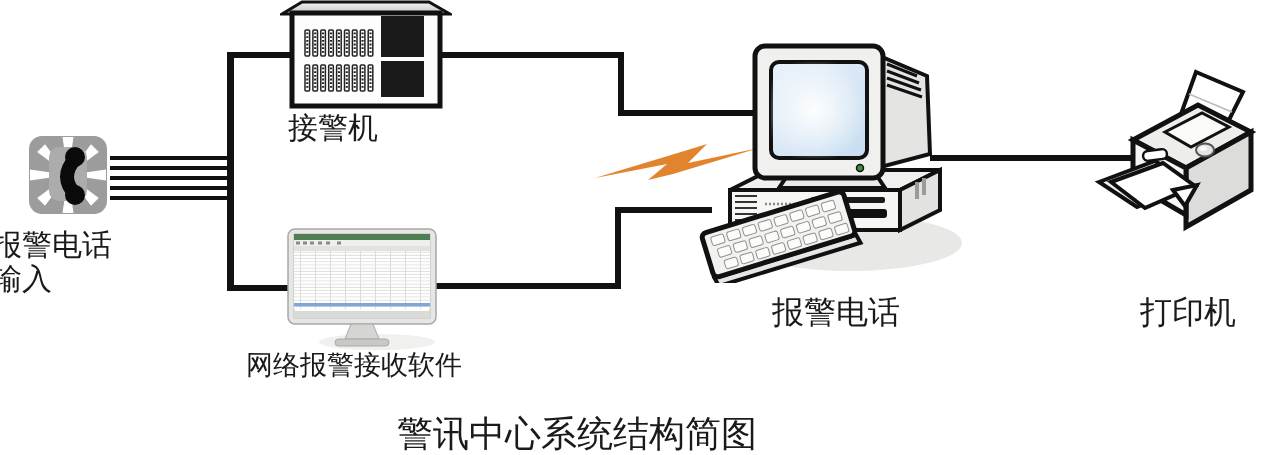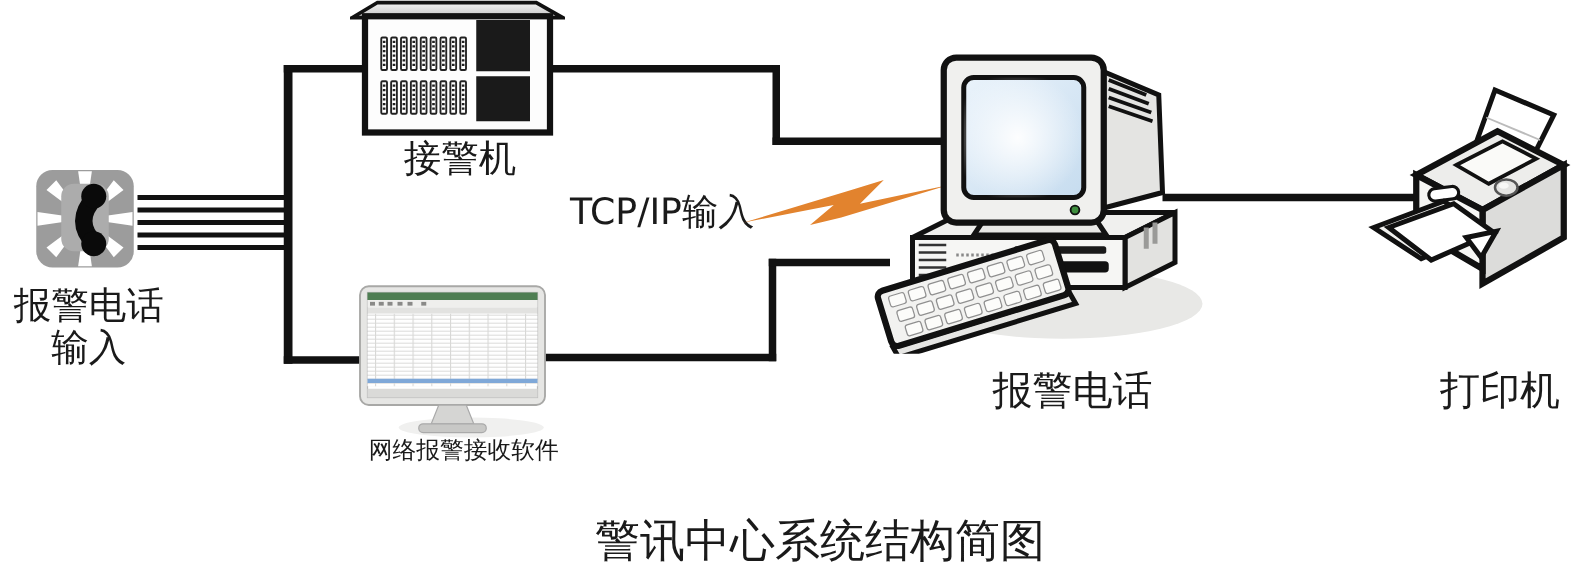--- a/index.html
+++ b/index.html
@@ -1,19 +1,19 @@
 <!DOCTYPE html>
 <html style="--connector: #111111; --lightning: #E2832E; --phonegray: #9C9C9C; --phonecenter: #ACACAC; --titlegreen: #4E7E52; --rowblue: #7FA8D8; --screenblue: #C6DCEF; --ledgreen: #3E8E3E;"><head>
 <meta charset="utf-8">
 <style>
   html,body{margin:0;padding:0;background:#fff;}
   #canvas{position:relative;width:1262px;height:455px;background:#ffffff;overflow:hidden;
           font-family:"DejaVu Sans","Liberation Sans",sans-serif;color:#1a1a1a;}
   .h,.v{position:absolute;background:var(--connector,#111);}
-  .lbl{position:absolute;text-align:center;color:#1a1a1a;line-height:1.12;}
+  .lbl{position:absolute;color:#1a1a1a;line-height:1.12;}
   .abs{position:absolute;}
 </style>
 </head>
 <body>
 
 <div id="canvas">
 
   <div>
     <div class="h" style="left:110px;top:156px;width:119px;height:4px;"></div>
     <div class="h" style="left:110px;top:166px;width:119px;height:4px;"></div>
@@ -93,21 +93,20 @@
         <use href="#slot" x="64.5" y="65"></use>
       <use href="#slot" x="72.4" y="65"></use>
         <use href="#slot" x="80.3" y="65"></use>
         <use href="#slot" x="88.2" y="65"></use>
       <rect x="101" y="16" width="43" height="41" fill="#1A1A1A"></rect>
       <rect x="101" y="61" width="43" height="36" fill="#1A1A1A"></rect>
     </svg>
   </div>
   <div class="lbl" style="left:288px;top:111px;width:160px;font-size:30px;">接警机</div>
 
-  <div class="abs" style="left:456px;top:150px;font-size:29px;">TCP/IP输入</div>
   <div class="abs" style="left:593px;top:141px;width:168px;height:42px;">
     <svg width="168" height="42" viewBox="0 0 168 42">
       <polygon points="2,37 88,11 114,3 95,22 166,7 80,33 55,39 74,23" style="fill:var(--lightning,#E2832E)"></polygon>
     </svg>
   </div>
 
   <div class="abs" style="left:285px;top:227px;width:156px;height:124px;">
     <svg width="156" height="124" viewBox="0 0 156 124">
       <defs>
         <pattern id="rows" width="8" height="3.2" patternUnits="userSpaceOnUse">
@@ -131,21 +130,21 @@
         <rect x="52" y="14.5" width="4" height="3" fill="#8A8A88"></rect>
       <rect x="9" y="19" width="136" height="5" fill="#E2E2E0"></rect>
       <rect x="9" y="24" width="136" height="58" fill="url(#rows)"></rect>
       <rect x="9" y="24" width="136" height="58" fill="url(#cols)"></rect>
       <rect x="9" y="76" width="136" height="3.4" style="fill:var(--rowblue,#7FA8D8)"></rect>
       <rect x="9" y="84" width="136" height="7" fill="#DADAD8"></rect>
       <polygon points="66,97 88,97 94,112 60,112" fill="#D5D5D3" stroke="#AAA" stroke-width="1"></polygon>
       <rect x="50" y="112" width="54" height="7" rx="3.5" fill="#C8C8C6" stroke="#AAA" stroke-width="1"></rect>
     </svg>
   </div>
-  <div class="lbl" style="left:246px;top:350px;width:250px;font-size:19px;">网络报警接收软件</div>
+  <div class="lbl" style="left:246px;top:350px;width:250px;font-size:27px;">网络报警接收软件</div>
 
   <div class="abs" style="left:695px;top:28px;width:270px;height:255px;">
     <svg width="270" height="255" viewBox="0 0 270 255">
       <defs>
         <linearGradient id="scr" x1="0" y1="0" x2="1" y2="1">
           <stop offset="0" stop-color="#EAF3FB"></stop>
             <stop offset="1" style="stop-color:var(--screenblue,#C6DCEF)"></stop>
         </linearGradient>
         <radialGradient id="glow" cx="0.45" cy="0.5" r="0.55">
           <stop offset="0" stop-color="#ffffff" stop-opacity="0.95"></stop>

